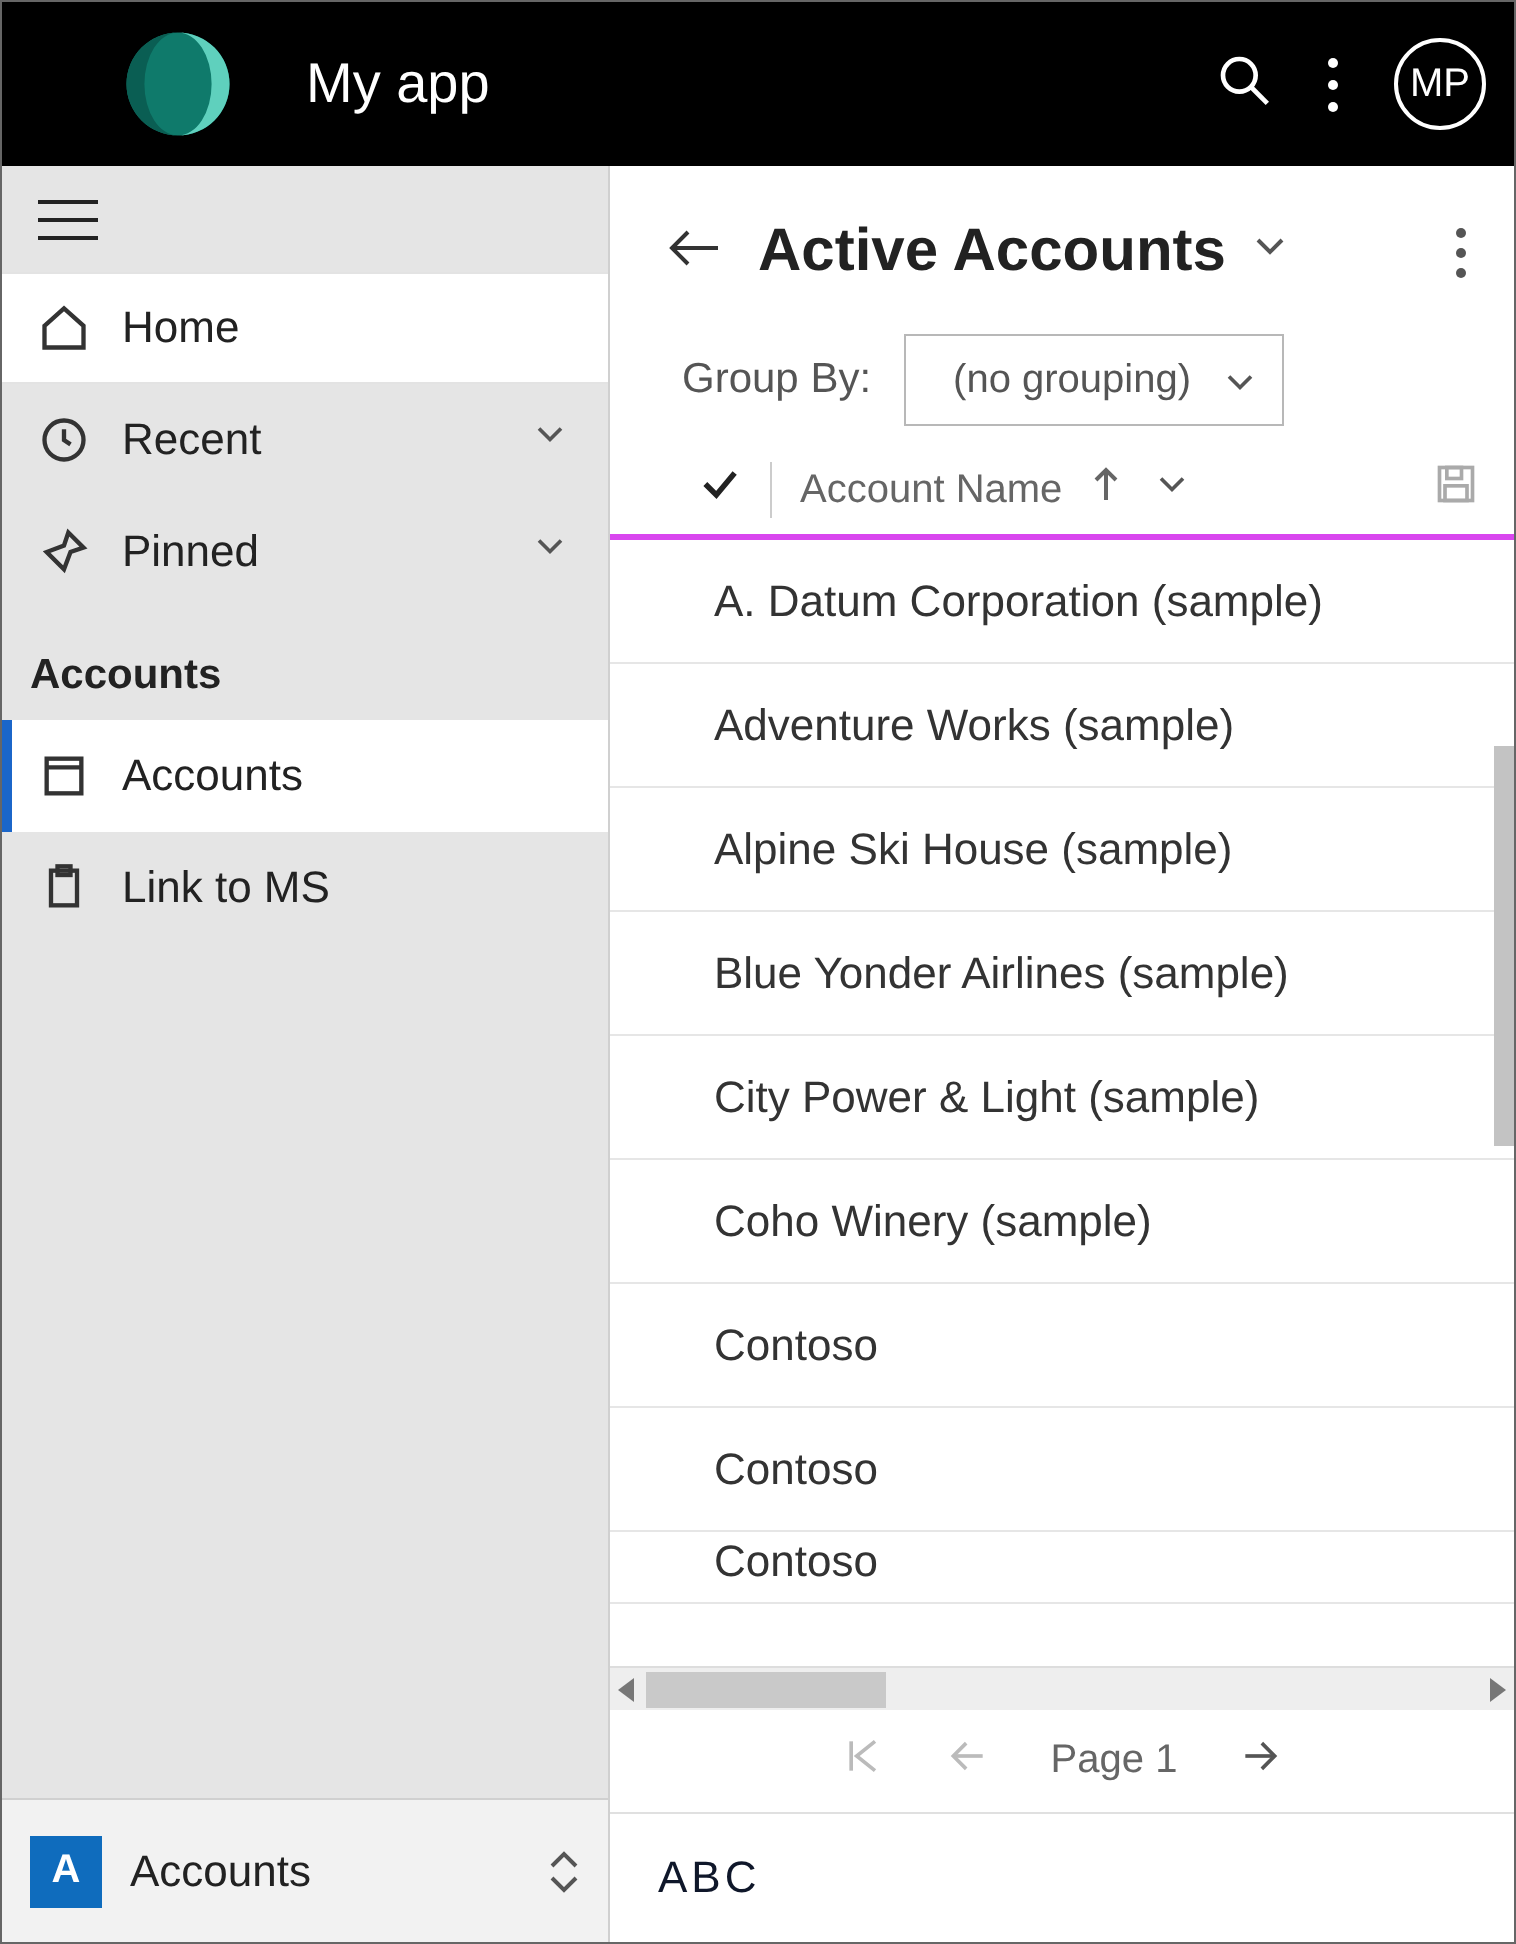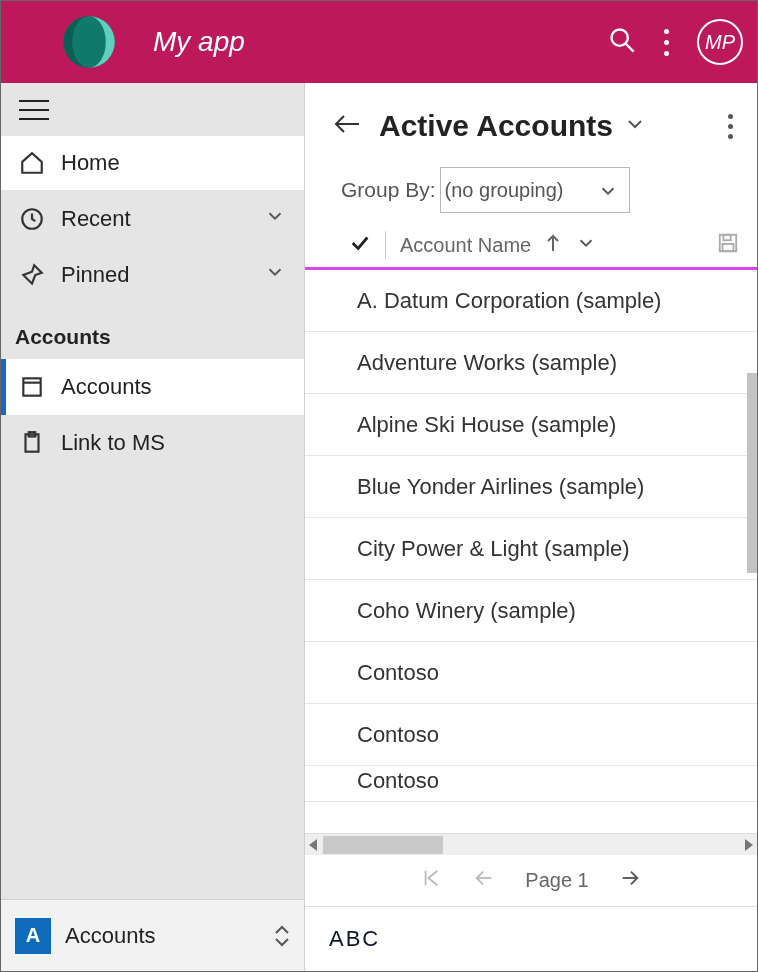--- a/index.html
+++ b/index.html
@@ -1,22 +1,22 @@
 <!DOCTYPE html>
 <html><head>
 <meta charset="utf-8">
 <style>
   * { box-sizing: border-box; margin: 0; padding: 0; }
   html, body { height: 100%; font-family: "Segoe UI", Arial, sans-serif; color: #222; }
   body { width: 758px; height: 972px; overflow: hidden; position: relative; background: #fff; border:1px solid #666;}
 
   
   .topbar {
-    height: 82px; background: #be185d; display: flex; align-items: center;
-    padding: 0 20px 0 60px; color: #fff; position: relative; font-style: italic;
+    height: 82px; background: #000000; display: flex; align-items: center;
+    padding: 0 20px 0 60px; color: #fff; position: relative;
   }
   .logo {
     width: 56px; height: 56px; position: relative; margin-right: 36px;
   }
   .logo svg { width: 100%; height: 100%; }
   .app-title { font-size: 28px; font-weight: 400; }
   .topbar-right { position: absolute; right: 14px; top: 0; height: 100%; display: flex; align-items: center; gap: 28px; }
   .search-icon svg { width: 28px; height: 28px; stroke: #fff; fill: none; stroke-width: 2; }
   .dots-v { display: flex; flex-direction: column; gap: 6px; }
   .dots-v span { width: 5px; height: 5px; border-radius: 50%; background: #fff; display: block; }
@@ -64,23 +64,23 @@
   .main { flex: 1; display: flex; flex-direction: column; position:relative; }
   .view-header {
     display: flex; align-items: center; gap: 18px; padding: 26px 18px 10px 28px;
   }
   .back-btn svg { width: 28px; height: 24px; stroke: #333; fill: none; stroke-width: 2; }
   .view-title { font-size: 30px; font-weight: 700; display:flex; gap:10px;}
   .view-title .chev-sm svg { width:24px; height:24px; }
   .header-more { margin-left:auto; display:flex; flex-direction:column; gap:5px; padding-right:6px;}
   .header-more span { width:5px; height:5px; border-radius:50%; background:#555; display:block;}
 
-  .groupby-row { display:flex; align-items:center; gap:4px; padding: 14px 18px 10px 36px; font-size:21px; color:#555;}
+  .groupby-row { display:flex; align-items:center; gap:16px; padding: 14px 18px 10px 36px; font-size:21px; color:#555;}
   .groupby-select {
-    border:1px solid #b8b8b8; height:46px; padding:0 42px 0 4px; font-size:20px; color:#555;
+    border:1px solid #b8b8b8; height:46px; padding:0 42px 0 24px; font-size:20px; color:#555;
     display:flex; align-items:center; position:relative; min-width:190px;
   }
   .groupby-select .chev-sm { position:absolute; right:10px; top:12px;}
 
   .col-header {
     display:flex; align-items:center; gap:14px; padding: 8px 18px 8px 44px;
     border-bottom:3px solid #d946ef; color:#666; font-size:20px;
   }
   .col-header .check svg{ width:22px; height:22px; stroke:#222; fill:none; stroke-width:3;}
   .col-header .divider{ width:1px; height:28px; background:#ccc;}

